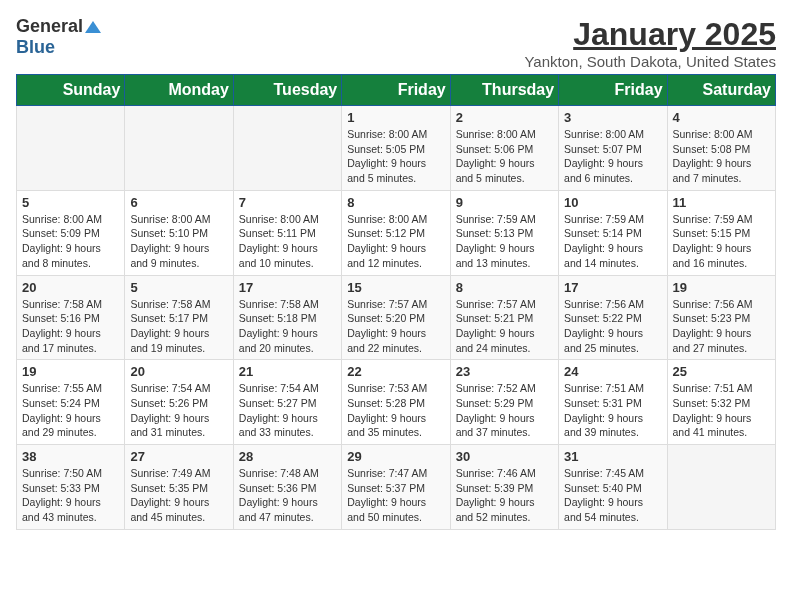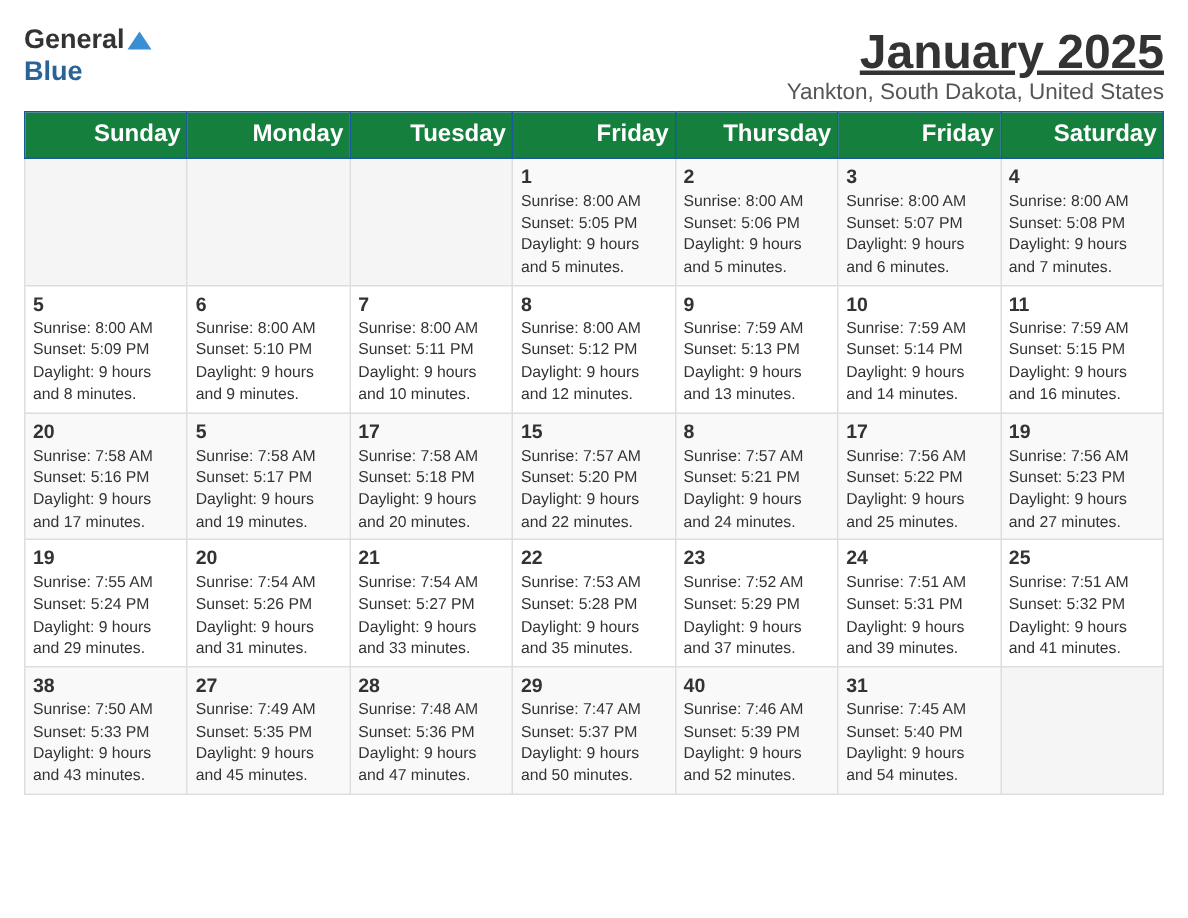--- a/index.html
+++ b/index.html
@@ -255,21 +255,21 @@
         </td>
         <td>
           <span class="day-number">28</span>
           <div class="day-info">Sunrise: 7:48 AM<br>Sunset: 5:36 PM<br>Daylight: 9 hours<br>and 47 minutes.</div>
         </td>
         <td>
           <span class="day-number">29</span>
           <div class="day-info">Sunrise: 7:47 AM<br>Sunset: 5:37 PM<br>Daylight: 9 hours<br>and 50 minutes.</div>
         </td>
         <td>
-          <span class="day-number">40</span>
+          <span class="day-number">30</span>
           <div class="day-info">Sunrise: 7:46 AM<br>Sunset: 5:39 PM<br>Daylight: 9 hours<br>and 52 minutes.</div>
         </td>
         <td>
           <span class="day-number">31</span>
           <div class="day-info">Sunrise: 7:45 AM<br>Sunset: 5:40 PM<br>Daylight: 9 hours<br>and 54 minutes.</div>
         </td>
         <td class="empty-cell"></td>
       </tr>
     </tbody>
 </table>

